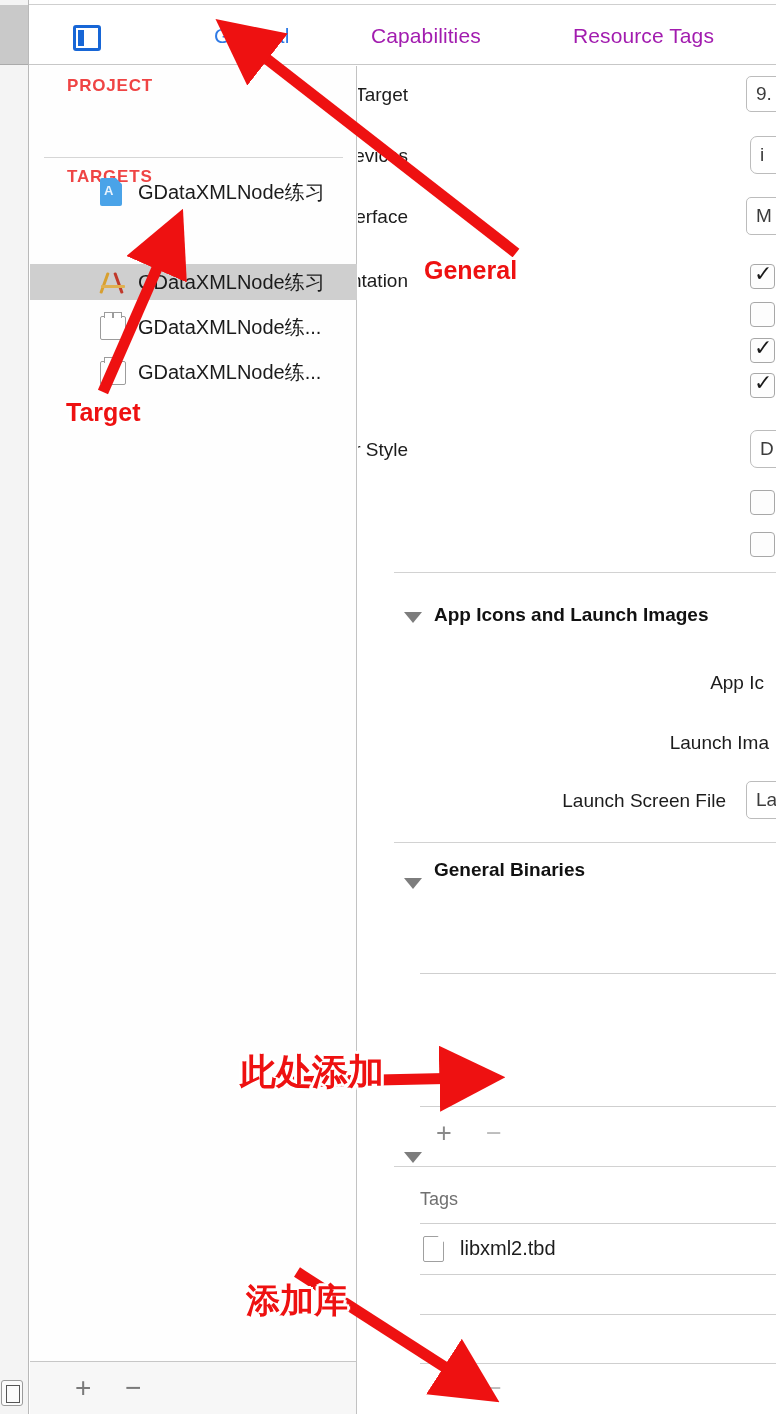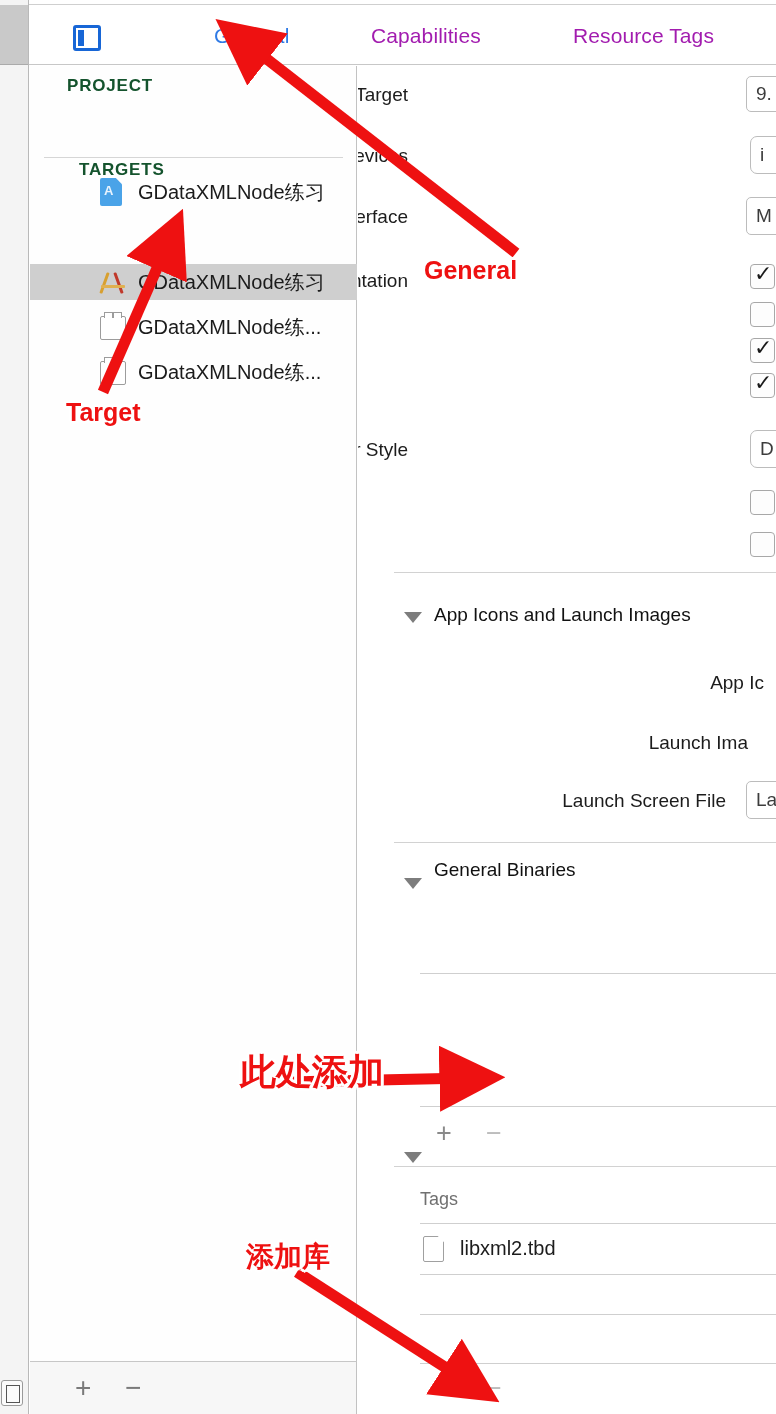--- a/index.html
+++ b/index.html
@@ -23,23 +23,23 @@
   .sidebar-toggle-icon { position: absolute; left: 44px; top: 20px; width: 28px; height: 26px; border: 3px solid #1766d6; border-radius: 3px; background: #fff; cursor: pointer; }
   .sidebar-toggle-icon::before { content: ""; position: absolute; left: 2px; top: 2px; width: 6px; height: 16px; background: #1766d6; }
   .tab { position: absolute; top: 19px; font-size: 21px; color: #a21caf; letter-spacing: .1px; cursor: pointer; white-space: nowrap; }
   .tab.active { color: #2f7ae5; }
   #tab-general { left: 185px; }
   #tab-capabilities { left: 342px; }
   #tab-resource-tags { left: 544px; }
 
   
   .navpane { position: absolute; left: 30px; top: 66px; width: 327px; height: 1295px; background: #fefefe; border-right: 1px solid #c2c2c2; }
-  .grouphdr { position: absolute; font-size: 17px; font-weight: bold; color: #14532d; letter-spacing: .8px; }
+  .grouphdr { position: absolute; font-size: 17px; font-weight: bold; color: #ef4444; letter-spacing: .8px; }
   #hdr-project { left: 37px; top: 10px; }
-  #hdr-targets { left: 37px; top: 94px; margin-left: 12px; }
+  #hdr-targets { left: 37px; top: 101px; }
   .divider-h { position: absolute; left: 14px; width: 299px; height: 1px; background: #d6d6d6; }
   #div-1 { top: 91px; }
 
   .navrow { position: absolute; left: 0; width: 327px; height: 36px; display: flex; align-items: center; cursor: pointer; }
   .navrow.selected { background: #cfcfcf; }
   .navrow .label { font-size: 20px; color: #1b1b1b; white-space: nowrap; overflow: hidden; }
   #row-project { top: 108px; }
   #row-target-0 { top: 198px; }
   #row-target-1 { top: 243px; }
   #row-target-2 { top: 288px; }
@@ -72,21 +72,21 @@
 
   
   .detail { position: absolute; left: 358px; top: 66px; width: 418px; height: 1348px; background: #ffffff; overflow: hidden; }
   .flabel { position: absolute; font-size: 19px; color: #1c1c1c; text-align: right; white-space: nowrap; }
   .fctl { position: absolute; border: 1px solid #bcbcbc; border-radius: 5px; background: #fff; font-size: 19px; color: #3c3c3c; display: flex; align-items: center; padding-left: 9px; overflow: hidden; white-space: nowrap; }
 
   .cbx { position: absolute; width: 25px; height: 25px; border: 1.5px solid #a8a8a8; border-radius: 4px; background: #fdfdfd; cursor: pointer; }
   .cbx.on::after { content: "✓"; position: absolute; left: 3px; top: -4px; font-size: 22px; color: #1a1a1a; font-weight: bold; }
 
   .sec-divider { position: absolute; left: 36px; width: 420px; height: 1px; background: #d2d2d2; }
-  .sec-title { position: absolute; font-size: 19px; font-weight: normal; color: #111; white-space: nowrap; }
+  .sec-title { position: absolute; font-size: 19px; font-weight: bold; color: #111; white-space: nowrap; }
   .tri { position: absolute; width: 0; height: 0; border-left: 9px solid transparent; border-right: 9px solid transparent; border-top: 11px solid #7d7d7d; cursor: pointer; }
 
   .listline { position: absolute; left: 62px; width: 400px; height: 1px; background: #cfcfcf; }
   .list-hdr { position: absolute; font-size: 18px; color: #707070; }
   .list-plus, .list-minus { position: absolute; font-size: 27px; font-weight: 300; line-height: 24px; cursor: pointer; }
   .list-plus { color: #8a8a8a; }
   .list-minus { color: #bdbdbd; }
 
   .file-icon { position: absolute; width: 21px; height: 26px; border: 1.5px solid #a0a0a0; background: #fff; border-radius: 2px;
                clip-path: polygon(0 0, 70% 0, 100% 24%, 100% 100%, 0 100%); }
@@ -180,21 +180,21 @@
     <div class="fctl" style="left:392px; top:364px; width:60px; height:38px; border-radius:7px;">D</div>
 
     <div class="cbx" style="left:392px; top:424px;"></div>
     <div class="cbx" style="left:392px; top:466px;"></div>
 
     <div class="sec-divider" style="top:506px;"></div>
     <div class="tri" style="left:46px; top:546px;"></div>
     <div class="sec-title" style="left:76px; top:538px;">App Icons and Launch Images</div>
 
     <div class="flabel" style="right:12px; top:606px;">App Ic</div>
-    <div class="flabel" style="right:28px; top:666px;margin-left:29px;">Launch Ima</div>
+    <div class="flabel" style="right:7px; top:666px;margin-left:29px;">Launch Ima</div>
     <div class="flabel" style="right:50px; top:724px;">Launch Screen File</div>
     <div class="fctl" style="left:388px; top:715px; width:60px; height:38px;">La</div>
 
     <div class="sec-divider" style="top:776px;"></div>
     <div class="tri" style="left:46px; top:812px;"></div>
     <div class="sec-title" style="left:76px; top:793px;">General Binaries</div>
     <div class="listline" style="top:907px;"></div>
     <div class="listline" style="top:1040px;"></div>
     <div class="list-plus" style="left:78px; top:1055px;">+</div>
     <div class="list-minus" style="left:128px; top:1055px;">−</div>
@@ -232,16 +232,16 @@
   <div class="anno-wrap" style="left:424px; top:256px;">
     <div class="anno-txt" style="font-size:25px;">General</div>
   </div>
   <div class="anno-wrap" style="left:66px; top:398px;">
     <div class="anno-txt" style="font-size:25px;">Target</div>
   </div>
   <div class="anno-wrap" style="left:240px; top:1048px;">
     <div class="anno-txt" style="font-size:36px;">此处添加</div>
   </div>
   <div class="anno-wrap" style="left:246px; top:1238px;">
-    <div class="anno-txt" style="font-size:28px;">添加库</div>
+    <div class="anno-txt" style="font-size:34px;margin-top:40px;">添加库</div>
   </div>
 
 </div>
 
 </body></html>

